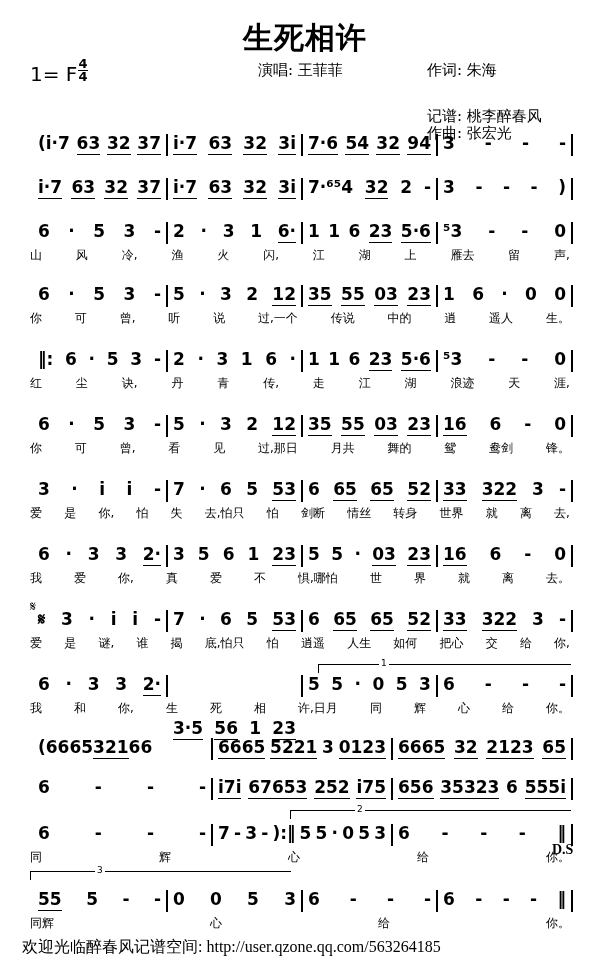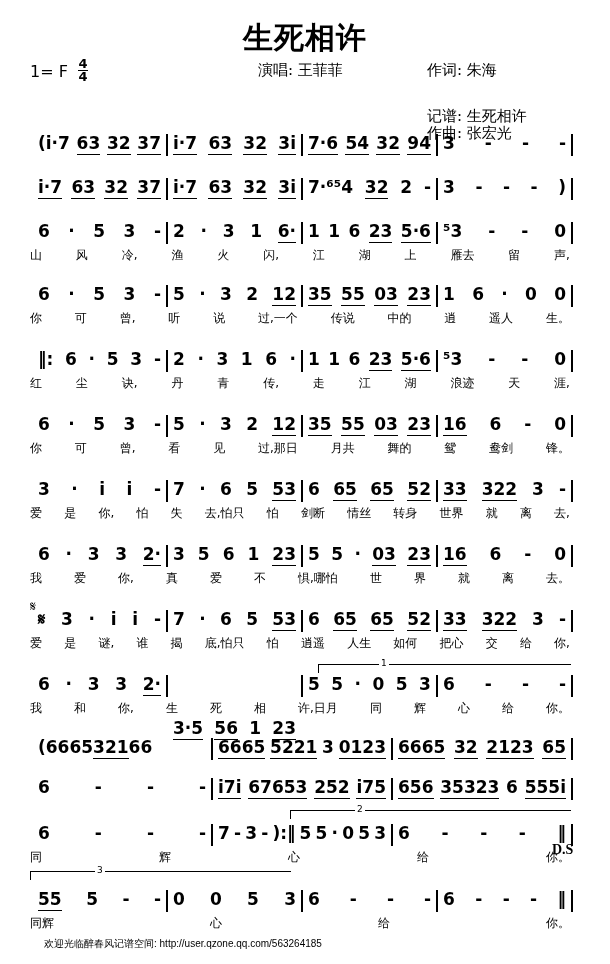--- a/index.html
+++ b/index.html
@@ -1,48 +1,48 @@
 <!DOCTYPE html>
 <html><head>
 <meta charset="utf-8">
 <style>
   html, body { margin:0; padding:0; background:#ffffff; }
   body { width:610px; height:964px; position:relative; overflow:hidden; font-family:"DejaVu Sans", sans-serif; color:#000; }
   .title { position:absolute; left:0; width:610px; top:18px; text-align:center; font-family:"DejaVu Serif", serif; font-weight:bold; font-size:30px; letter-spacing:1px; }
-  .key { position:absolute; left:30px; top:62px; font-size:16px; }
+  .key { position:absolute; left:30px; top:62px; font-size:20px; }
   .ts { position:absolute; left:78px; top:58px; font-size:13px; font-weight:bold; line-height:12px; text-align:center; }
   .ts span { display:block; }
   .ts .bar { border-top:1px solid #000; margin:0; height:0; }
   .meta { position:absolute; font-size:15px; font-family:"DejaVu Serif", serif; }
   .row { position:absolute; left:0; width:610px; height:30px; }
   .notes { position:absolute; left:0; top:0; height:24px; white-space:nowrap; }
   .tok { position:absolute; top:0; font-weight:bold; font-size:17px; line-height:22px; }
   .ul1 { border-bottom:1.2px solid #000; }
   .bar { position:absolute; width:2px; background:#000; height:22px; top:2px; }
   .lyr { position:absolute; font-size:12px; font-family:"DejaVu Sans", sans-serif; white-space:nowrap; }
   .volta { position:absolute; height:8px; border-top:1px solid #000; border-left:1px solid #000; font-size:9px; }
   .volta span { position:absolute; top:-7px; background:#fff; padding:0 2px; }
-  .footer { position:absolute; left:44px; top:937px; font-size:10px; font-family:Liberation Sans, sans-serif; }
+  .footer { position:absolute; left:22px; top:937px; font-size:16px; font-family:Liberation Serif, serif; }
   .ds { position:absolute; font-family:"Liberation Serif", serif; font-weight:bold; font-size:14px; }
   .segno { position:absolute; font-size:14px; }
 </style>
 </head>
 <body>
 
 <div class="title">生死相许</div>
 <div class="key">1= F</div>
 <div class="ts">
   <span>4</span>
   <span class="bar" style="position:static;width:10px;height:0;border-top:1px solid #000;background:none;"></span>
   <span>4</span>
 </div>
 <div class="meta" style="left:258px;top:61px;">演唱: 王菲菲</div>
 <div class="meta" style="left:427px;top:61px;">作词: 朱海</div>
 <div class="meta" style="left:427px;top:84px;margin-top:40px;">作曲: 张宏光</div>
-<div class="meta" style="left:427px;top:107px;">记谱: 生死相许</div>
+<div class="meta" style="left:427px;top:107px;">记谱: 桃李醉春风</div>
 
 <div id="score">
     <div class="row" style="top: 132px;">
       <div class="notes">
         <span class="tok" style="left: 38px; width: 123px; display: flex; justify-content: space-between;">
           <span>(i·7</span>
           <span class="ul1">63</span>
           <span class="ul1">32</span>
           <span class="ul1">37</span>
         </span>

